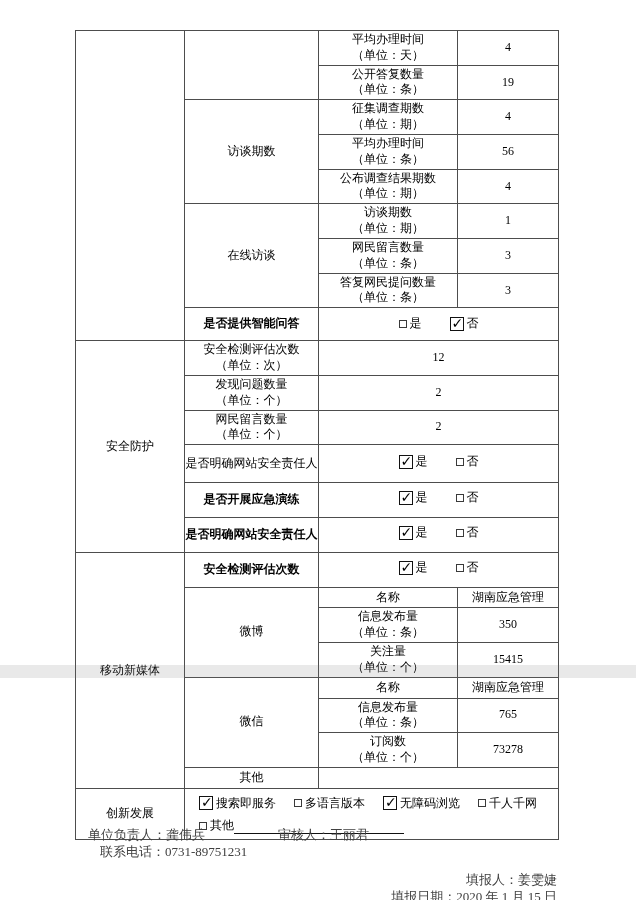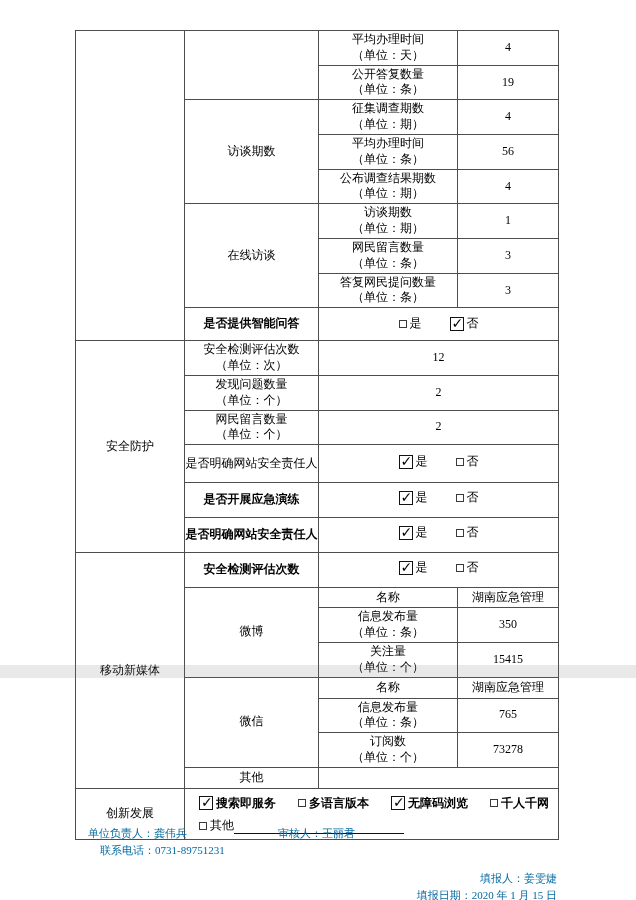--- a/index.html
+++ b/index.html
@@ -38,30 +38,30 @@
     width:14px; height:14px; position:relative; border-color:#111;
   }
   .cbx.checked::after {
     content:"\2713";
     position:absolute; left:1px; top:-3px;
     font-size:14px; line-height:1.2; color:#000;
     font-family:"DejaVu Sans",sans-serif;
   }
 
   .innov { text-align:left; }
-  .innov-row1 { display:flex; justify-content:space-between; padding:2px 8px 0 13px;font-weight:bold; }
+  .innov-row1 { display:flex; justify-content:space-between; padding:2px 20px 0 13px; }
   .innov-row2 { display:flex; align-items:flex-end; padding-left:13px; margin-top:7px; }
   .uline { display:inline-block; width:170px; border-bottom:1px solid #111; height:11px; }
 
   .scan-band {
     position:absolute; left:0; top:665px; width:636px; height:13px;
     background:rgba(120,120,120,0.16); pointer-events:none;
   }
 
-  .f { position:absolute; font-size:11px; white-space:nowrap; color:#0369a1; }
+  .f { position:absolute; font-size:13px; white-space:nowrap; color:#404040; }
   .r1 { top:826px; } .r2 { top:843px; }
   .right { right:79px;margin-top:45px; }
 </style>
 </head>
 <body>
 
 <div class="sheet">
 
   <table class="form">
     <colgroup>

